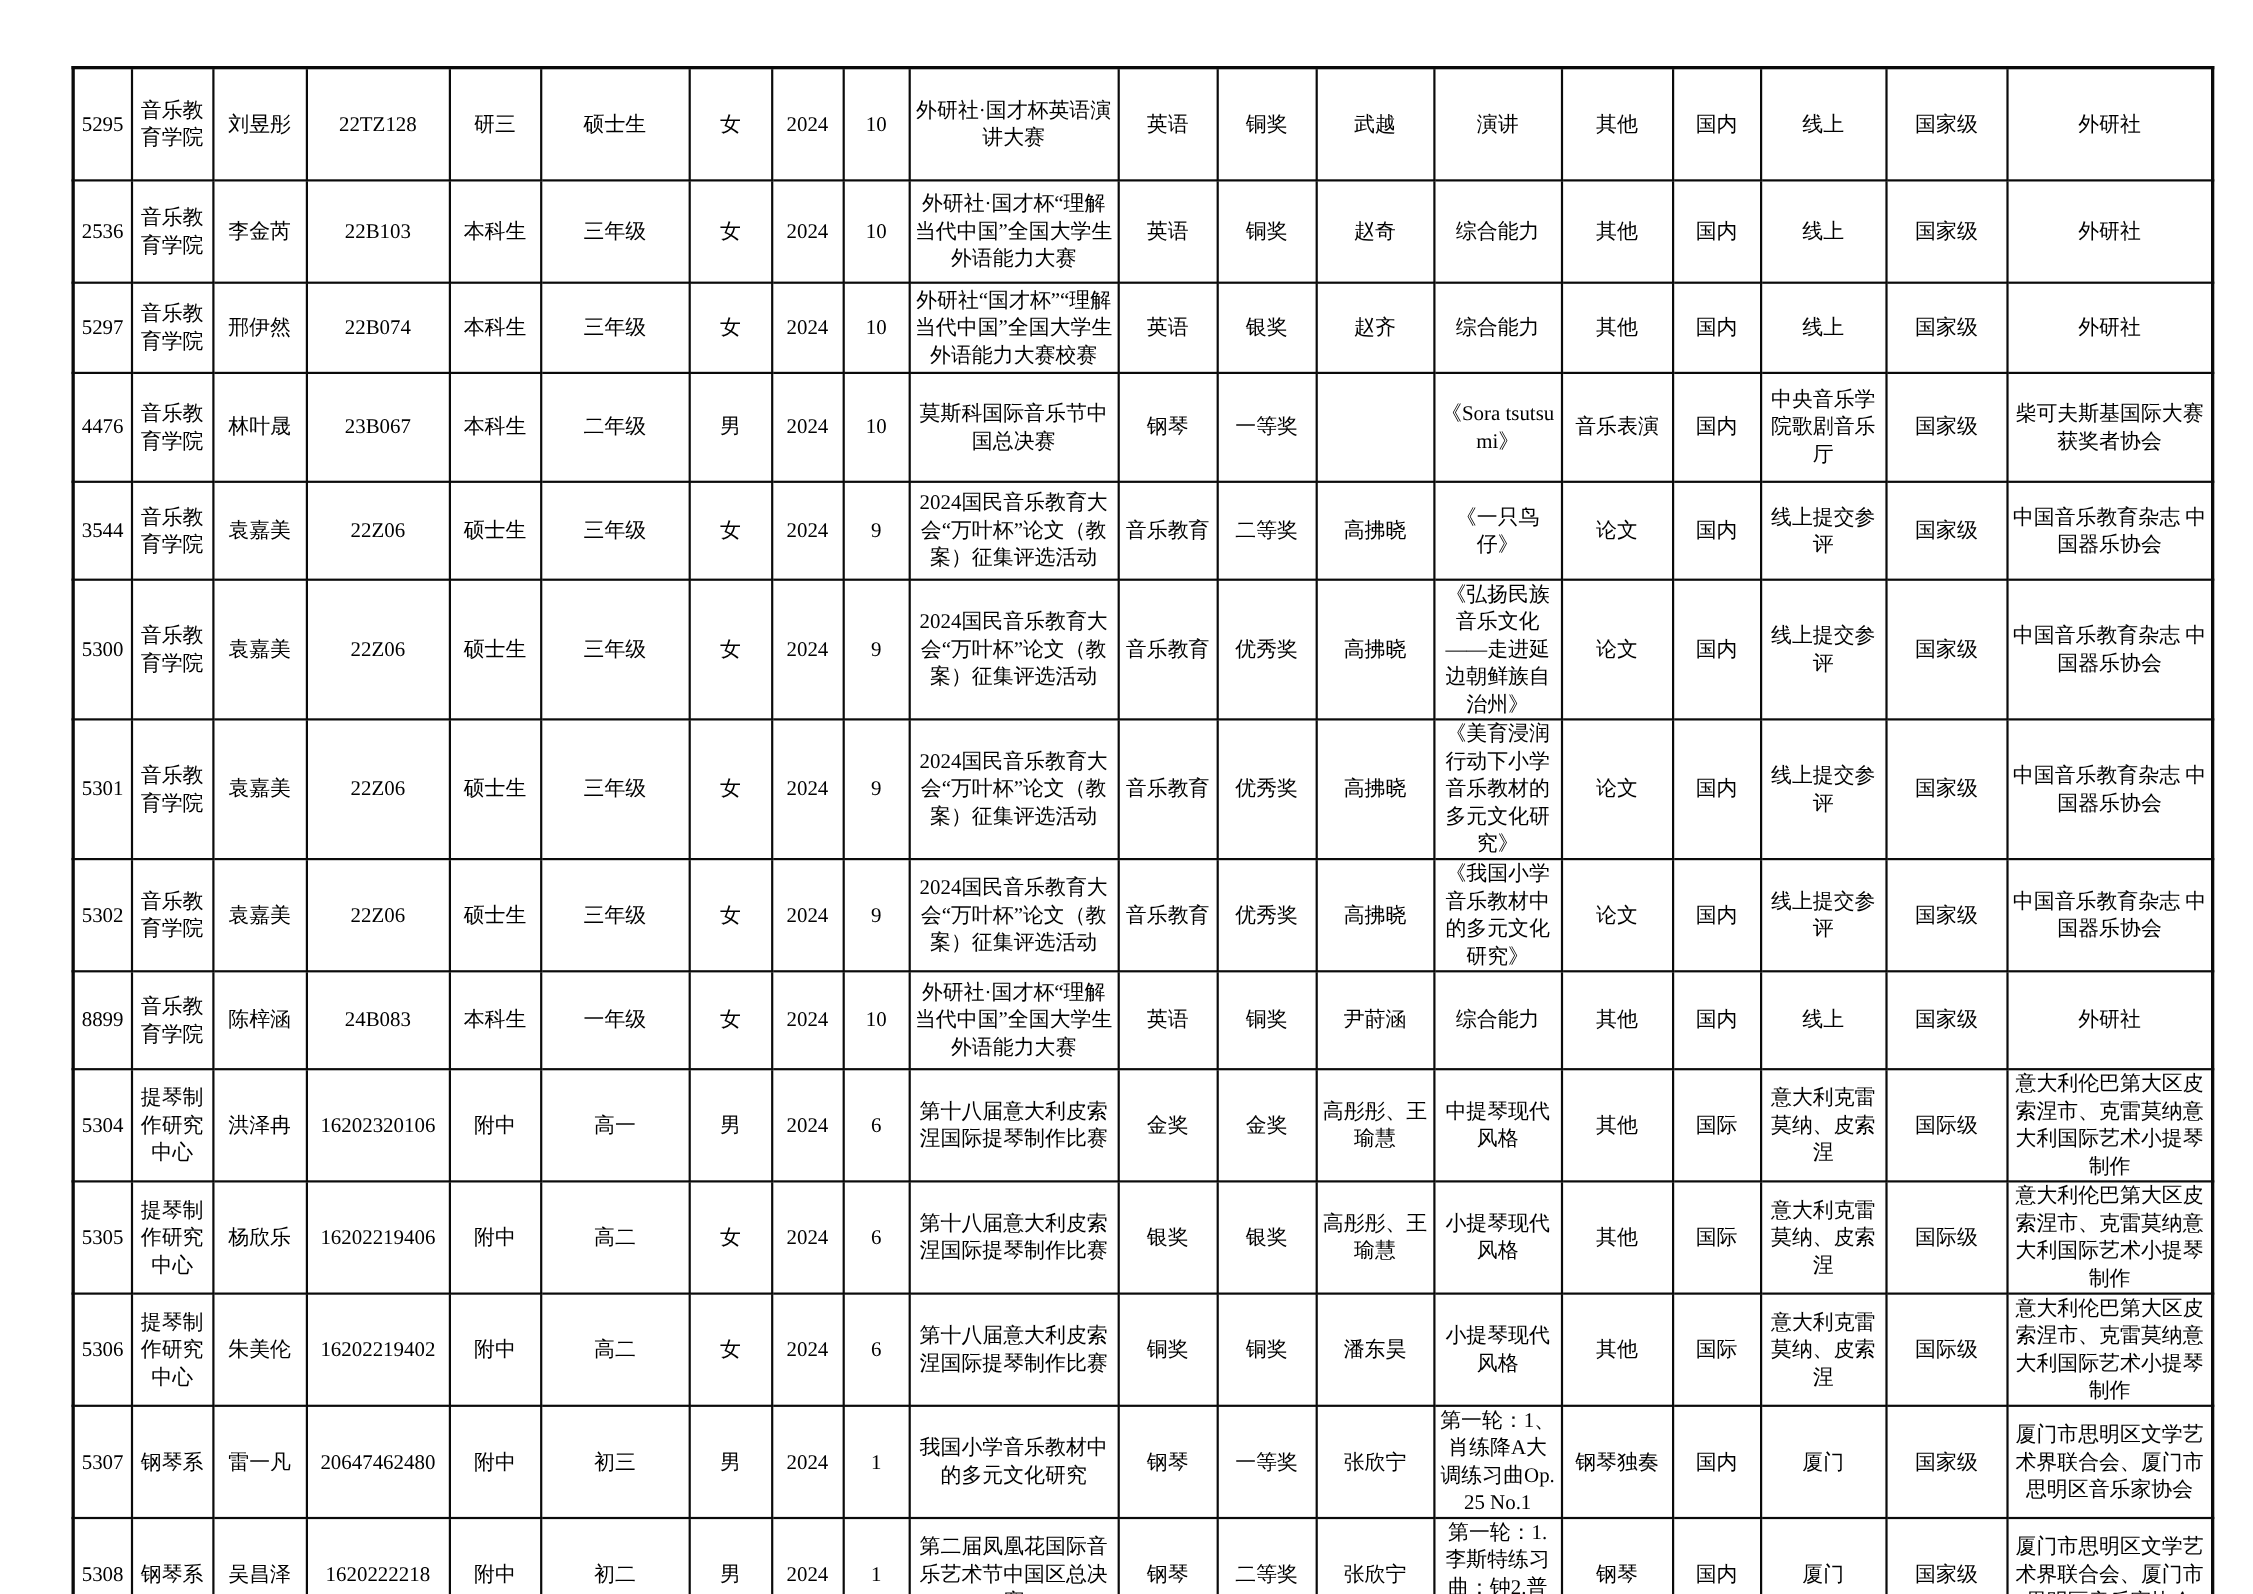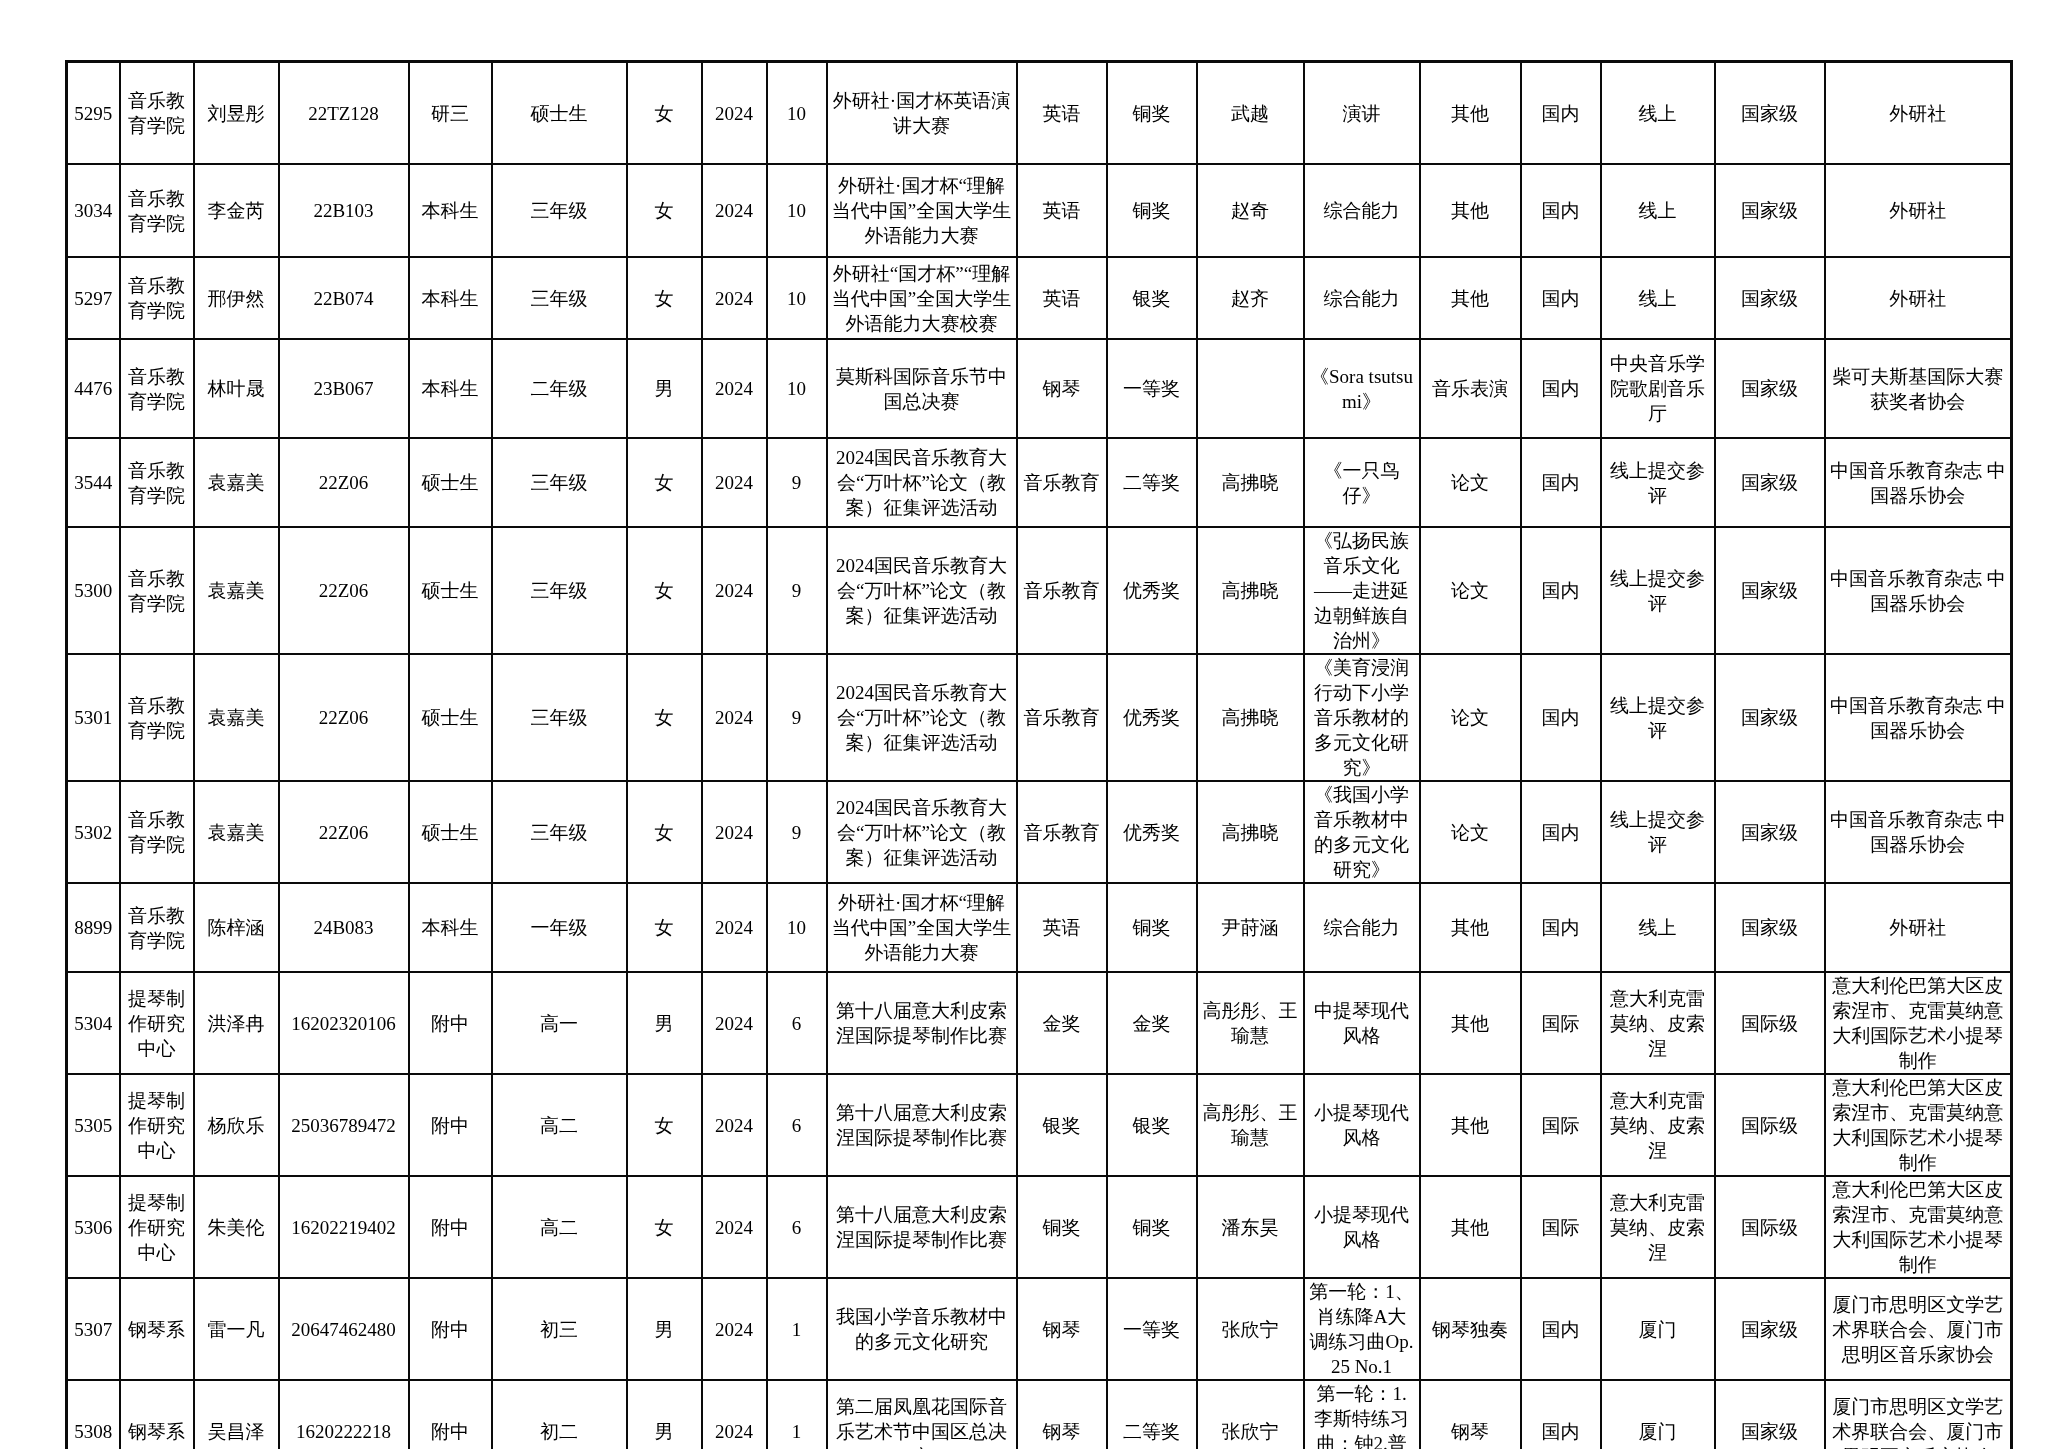--- a/index.html
+++ b/index.html
@@ -163,21 +163,21 @@
           </td>
           <td class="c18">
             <div class="cell-inner">国家级</div>
           </td>
           <td class="c19">
             <div class="cell-inner">外研社</div>
           </td>
         </tr>
         <tr>
           <td class="c1">
-            <div class="cell-inner">3034</div>
+            <div class="cell-inner">2536</div>
           </td>
           <td class="c2">
             <div class="cell-inner">音乐教育学院</div>
           </td>
           <td class="c3">
             <div class="cell-inner">李金芮</div>
           </td>
           <td class="c4">
             <div class="cell-inner">22B103</div>
           </td>
@@ -703,21 +703,21 @@
           <td class="c1">
             <div class="cell-inner">5305</div>
           </td>
           <td class="c2">
             <div class="cell-inner">提琴制作研究中心</div>
           </td>
           <td class="c3">
             <div class="cell-inner">杨欣乐</div>
           </td>
           <td class="c4">
-            <div class="cell-inner">25036789472</div>
+            <div class="cell-inner">16202219406</div>
           </td>
           <td class="c5">
             <div class="cell-inner">附中</div>
           </td>
           <td class="c6">
             <div class="cell-inner">高二</div>
           </td>
           <td class="c7">
             <div class="cell-inner">女</div>
           </td>

